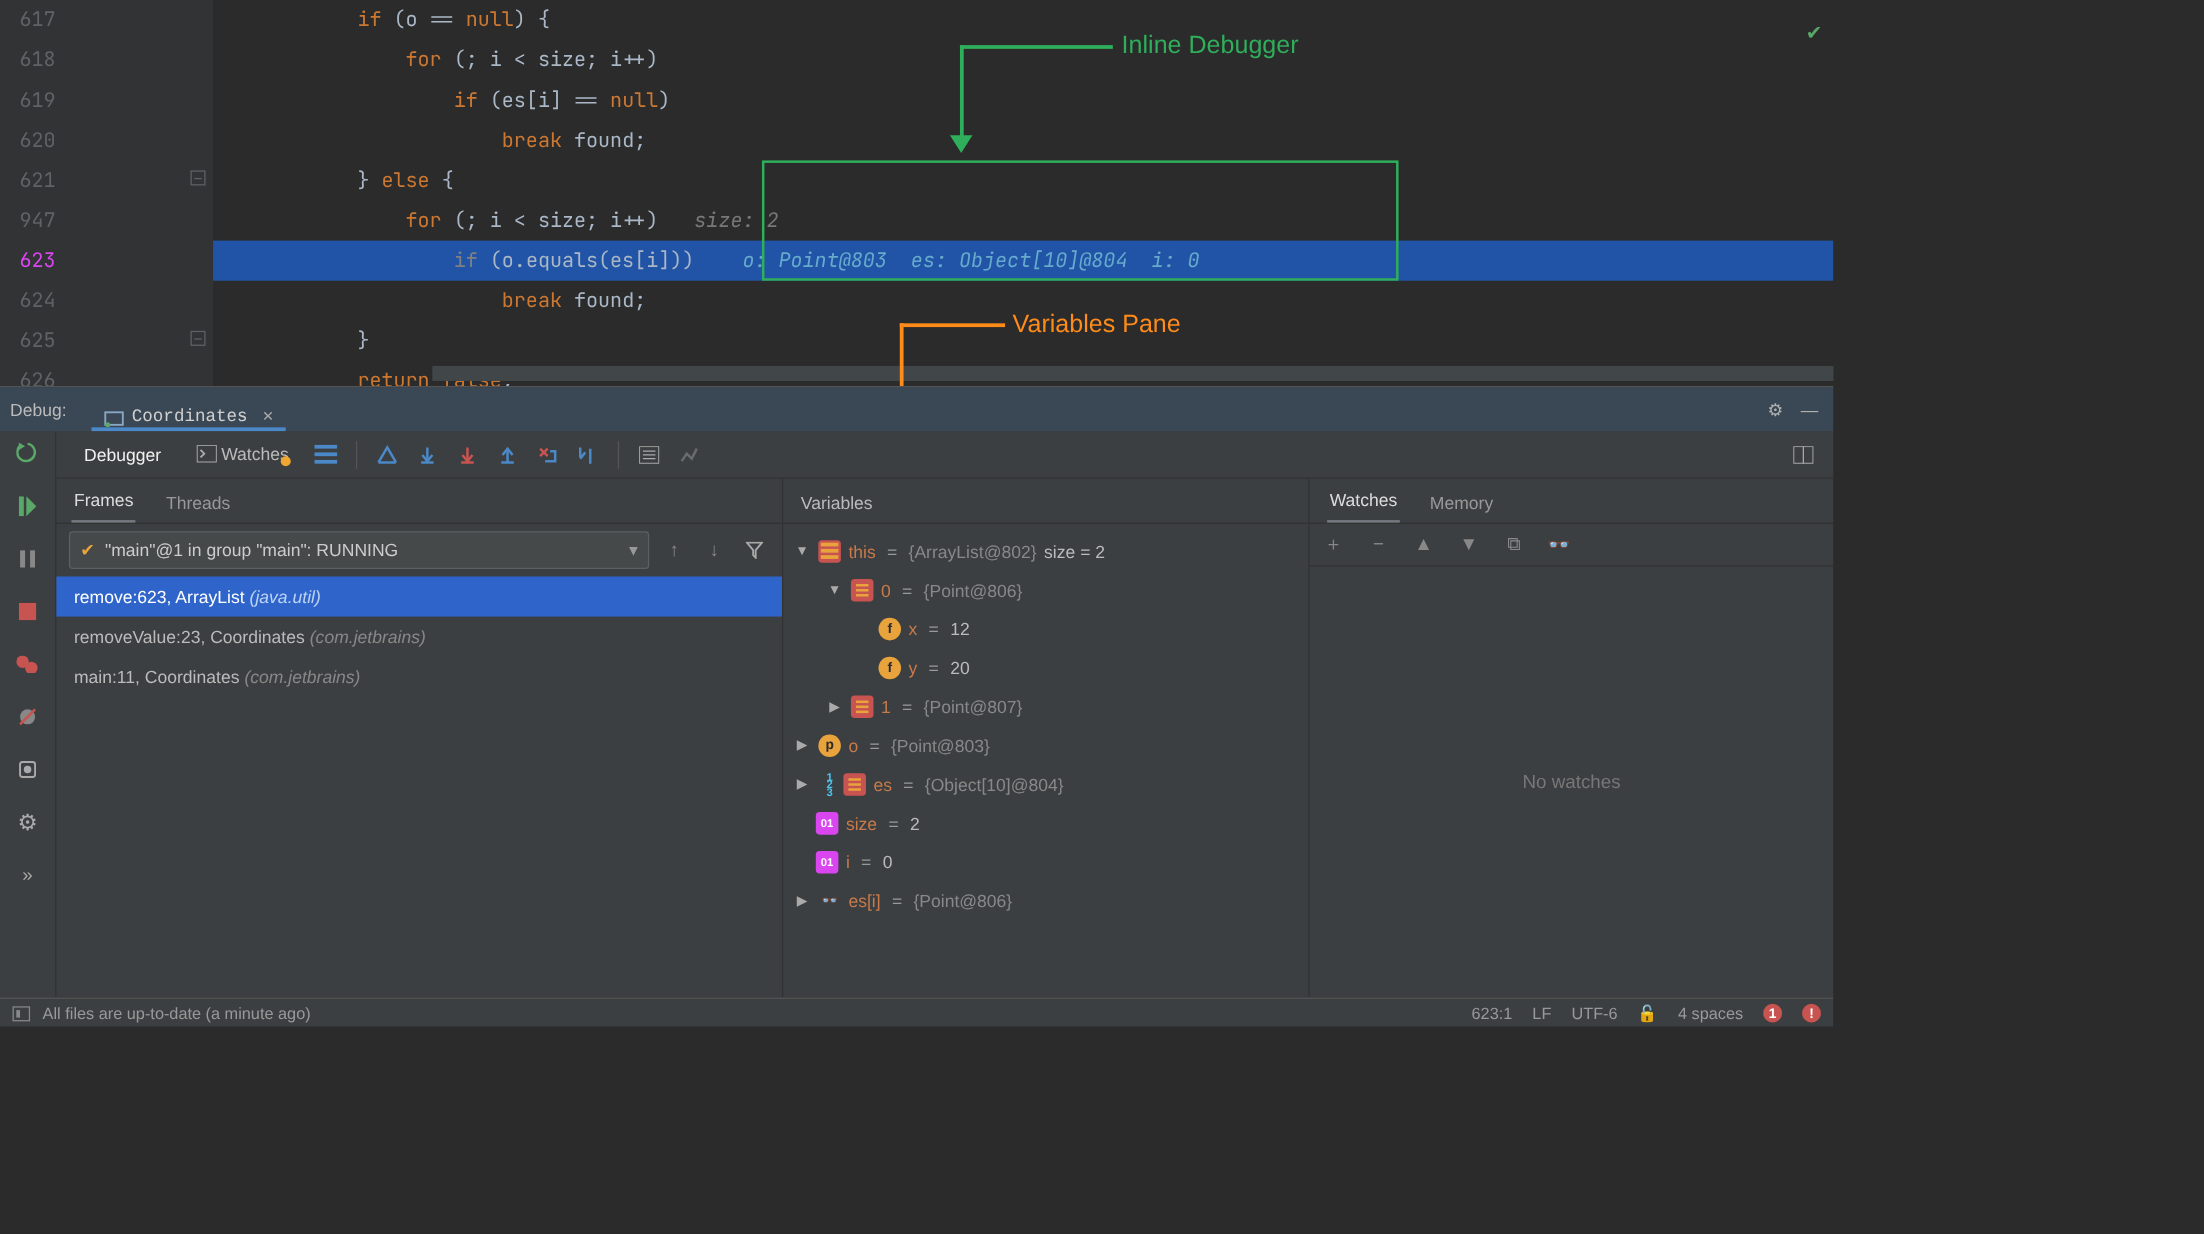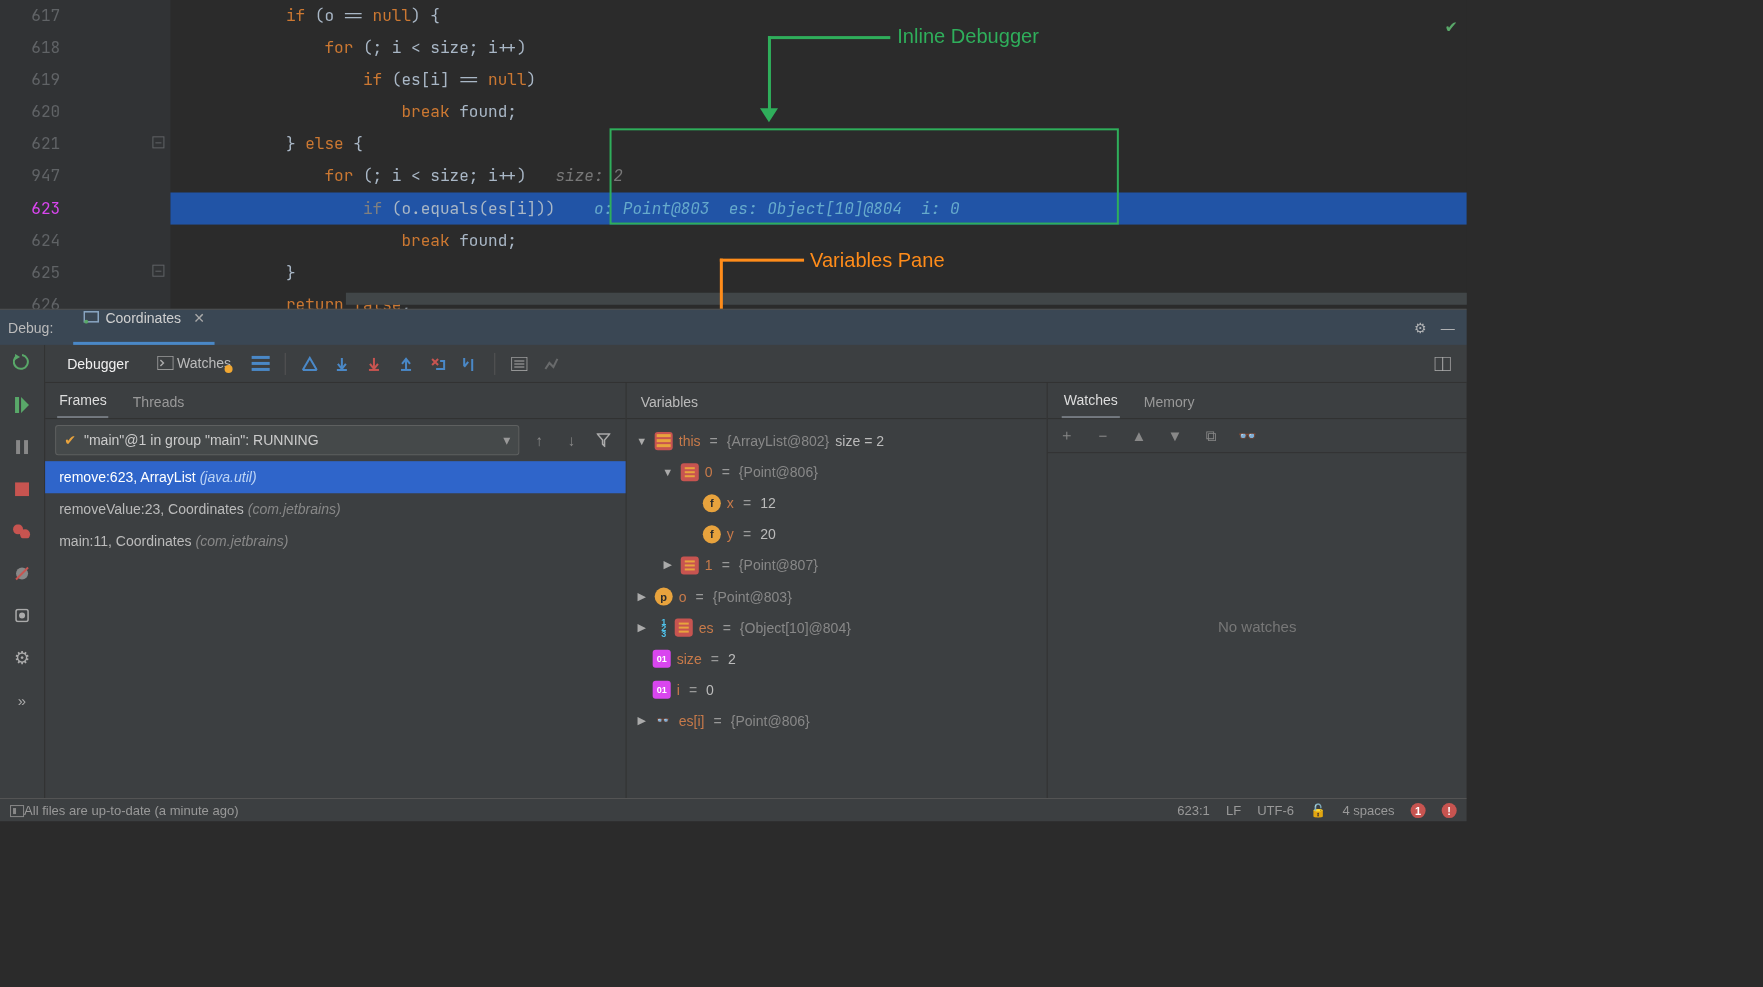--- a/index.html
+++ b/index.html
@@ -33,21 +33,21 @@
   display: flex;
   font-family: 'JetBrains Mono','Consolas',monospace;
   font-size: 16px;
   line-height: 32px;
   background: #2b2b2b;
 }
 .gutter {
   width: 170px;
   background: #313335;
   color: #606366;
-  text-align: right;
+  text-align: center;
 }
 .gutter .ln { padding-right: 110px; height:32px;}
 .gutter .ln.cur { color:#d946ef;}
 .code { position: relative; flex:1; }
 .code .line { position:absolute; left:0; right:0; height:32px; white-space:pre; padding-left:0;}
 .code .line.exec { background:#2154a6; }
 .kw { color:#cc7832; }
 .id { color:#a9b7c6; }
 .op { color:#a9b7c6; }
 .hint { color:#787878; font-style:italic;}
@@ -103,25 +103,26 @@
 .debug-header {
   height:35px;
   background:#3a4754;
   display:flex; align-items:center;
   padding:0 8px;
   font-size:14px;
   color:#bbb;
   position:relative;
 }
 .debug-header .tab {
-  display:flex;align-items:flex-start;gap:6px;
+  display:flex;align-items:flex-end;gap:6px;
   padding:0 10px;height:100%;
   border-bottom:3px solid #4a88c7;
   color:#d0d0d0;
   margin-left:20px;
+  font-family:Liberation Mono, monospace;
 }
 .debug-header .gear { position:absolute; right:40px; color:#afb1b3; cursor:pointer;}
 .debug-header .min { position:absolute; right:12px; color:#afb1b3; cursor:pointer;}
 .debug-body {
   flex:1; display:flex;
 }
 .debug-left-rail {
   width:45px; background:#3c3f41;
   display:flex;flex-direction:column;align-items:center;
   padding-top:6px; gap:18px;
@@ -556,21 +557,21 @@
           </div>
           <div class="watch-body">No watches</div>
         </div>
       </div>
     </div>
   </div>
 </div>
 
 <div class="status-bar">
   <span class="sb-rect"></span>
-  <span style="text-align:right;">All files are up-to-date (a minute ago)</span>
+  <span style="margin-left:10px;text-align:right;">All files are up-to-date (a minute ago)</span>
   <div class="sb-right">
     <span>623:1</span>
     <span>LF</span>
     <span>UTF-6</span>
     <span>🔓</span>
     <span>4 spaces</span>
     <span class="sb-dot red">1</span>
     <span class="sb-dot red">!</span>
   </div>
 </div>

